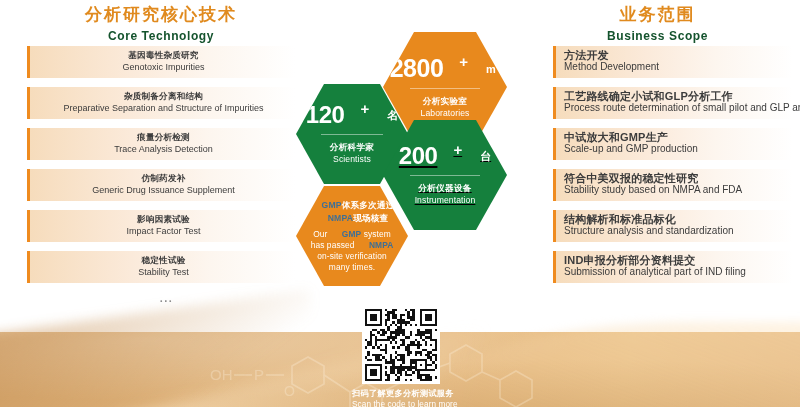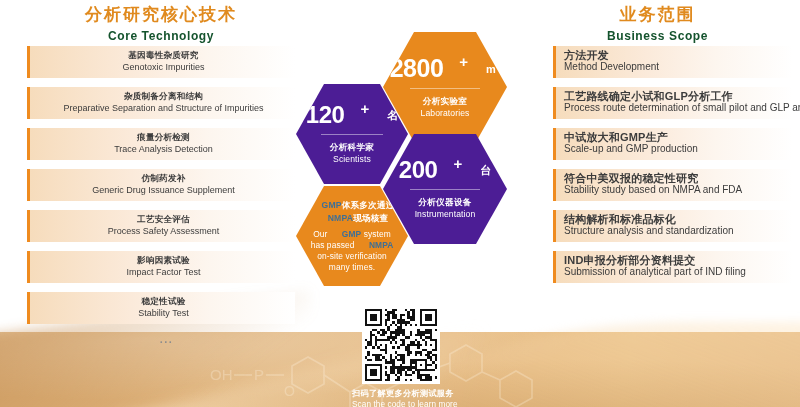--- a/index.html
+++ b/index.html
@@ -81,42 +81,42 @@
     padding-left:11px;margin-top:3px;font-weight:bold;
   }
 
   
   .hex{
     position:absolute;
     clip-path:polygon(25% 0%,75% 0%,100% 50%,75% 100%,25% 100%,0% 50%);
     display:flex;flex-direction:column;align-items:center;justify-content:center;
     text-align:center;
   }
-  .hex.gray{background:#4c1d95;}
+  .hex.gray{background:#15803d;}
   .hex.orange{background:#e8891d;}
 
   .stat-num{
     color:#ffffff;font-weight:bold;line-height:1;
     display:flex;align-items:center;justify-content:center;gap:15px;
   }
   .stat-num .v{font-size:26px;letter-spacing:-.5px;}
   .stat-num .plus{font-size:15px;font-weight:bold;margin-left:1px;position:relative;top:-7px;}
   .stat-num .unit{font-size:11px;font-weight:bold;margin-left:3px;}
   .stat-num .unit.sup sup{font-size:8px;}
 
   .hex .rule{
     width:56%;height:1px;background:rgba(255,255,255,.45);
     margin:7px 0 6px;
   }
   .hex .lcn{font-size:8.6px;color:#fff;line-height:12px;font-weight:bold;letter-spacing:.3px;}
   .hex .len{font-size:8.6px;color:#fff;line-height:12px;letter-spacing:.1px;}
 
   #hex-lab{left:383px;top:32px;width:124px;height:110px;}
   #hex-sci{left:296px;top:84px;width:112px;height:100px;}
-  #hex-ins{left:383px;top:134px;width:124px;height:110px;}
+  #hex-ins{left:383px;top:120px;width:124px;height:110px;text-decoration:underline;}
   #hex-gmp{left:296px;top:186px;width:112px;height:100px;}
 
   #hex-lab .stat-num .v{font-size:25px;}
   #hex-sci .stat-num .v{font-size:24px;}
   #hex-ins .stat-num .v{font-size:24px;}
 
   .gmp-txt{padding:0 11px;}
   .gmp-txt .g-cn{
     font-size:8.6px;font-weight:bold;color:#ffffff;line-height:13px;letter-spacing:.2px;
   }
@@ -182,24 +182,20 @@
     </div>
     <div class="bar">
       <div class="cn">痕量分析检测</div>
       <div class="en">Trace Analysis Detection</div>
     </div>
     <div class="bar">
       <div class="cn">仿制药发补</div>
       <div class="en">Generic Drug Issuance Supplement</div>
     </div>
     <div class="bar">
-      <div class="cn">工艺安全评估</div>
-      <div class="en">Process Safety Assessment</div>
-    </div>
-    <div class="bar">
       <div class="cn">影响因素试验</div>
       <div class="en">Impact Factor Test</div>
     </div>
     <div class="bar">
       <div class="cn">稳定性试验</div>
       <div class="en">Stability Test</div>
     </div>
     <div class="ellipsis">...</div>
   </div>
 

